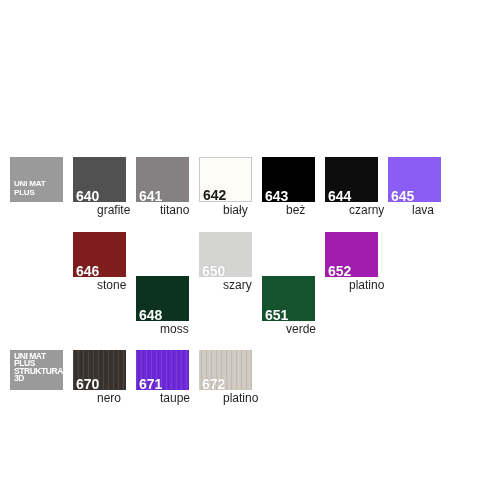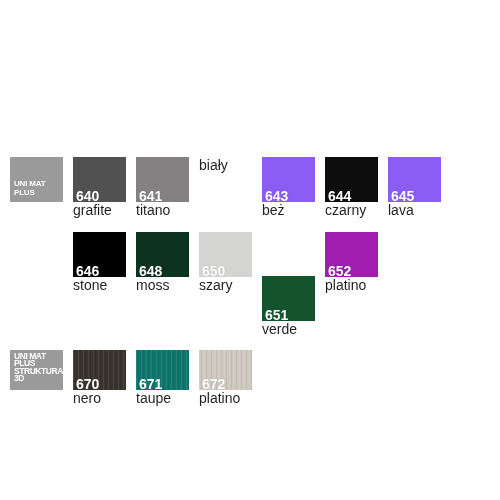--- a/index.html
+++ b/index.html
@@ -125,24 +125,25 @@
     text-shadow: 0 0 1px rgba(0,0,0,0.25);
   }
   .chip .code.dark {
     color: #1b1b1b;
     text-shadow: none;
   }
 
   .chip-name {
     display: block;
     margin-top: 3px;
-    font-size: 14px;
+    font-size: 12px;
     line-height: 11px;
     color: #231f20;
     white-space: nowrap;
+    margin-left: 24px;
   }
 
   .row-gap { height: 16px; }
   .row-gap-small { height: 15px; }
 </style>
 </head>
 <body>
 
 <div id="palette-sheet">
   <div class="rows">
@@ -159,24 +160,27 @@
           </div>
           <span class="chip-name">grafite</span>
         </div>
         <div class="cell">
           <div class="chip" style="background: rgb(133, 129, 131);">
             <span class="code">641</span>
           </div>
           <span class="chip-name">titano</span>
         </div>
         <div class="cell">
+          <div class="chip bordered" style="background: rgb(253, 252, 247);">
+            <span class="code dark">642</span>
+          </div>
           <span class="chip-name">biały</span>
         </div>
         <div class="cell">
-          <div class="chip" style="background: #8b5cf6; padding-left: 24px;">
+          <div class="chip" style="background: #000000; padding-left: 24px;">
             <span class="code">643</span>
           </div>
           <span class="chip-name">beż</span>
         </div>
         <div class="cell">
           <div class="chip" style="background: rgb(13, 13, 13);">
             <span class="code">644</span>
           </div>
           <span class="chip-name">czarny</span>
         </div>
@@ -186,27 +190,27 @@
           </div>
           <span class="chip-name">lava</span>
         </div>
       </div>
       <div class="row-gap"></div>
       <div class="swatch-row">
         <div class="cell">
           <div class="label-spacer"></div>
         </div>
         <div class="cell">
-          <div class="chip" style="background: #000000;">
+          <div class="chip" style="background: #7f1d1d;">
             <span class="code">646</span>
           </div>
           <span class="chip-name">stone</span>
         </div>
         <div class="cell">
-          <div class="chip" style="background: rgb(11, 51, 32);">
+          <div class="chip" style="background: rgb(11, 51, 32); margin-top: 44px;">
             <span class="code">648</span>
           </div>
           <span class="chip-name">moss</span>
         </div>
         <div class="cell">
           <div class="chip" style="background: rgb(212, 212, 210);">
             <span class="code">650</span>
           </div>
           <span class="chip-name">szary</span>
         </div>
@@ -234,21 +238,21 @@
           </div>
         </div>
         <div class="cell">
           <div class="chip" style="background: rgb(58, 51, 45);">
             <div class="texture"></div>
             <span class="code">670</span>
           </div>
           <span class="chip-name">nero</span>
         </div>
         <div class="cell">
-          <div class="chip" style="background: #0f766e;">
+          <div class="chip" style="background: #6d28d9;">
             <div class="texture"></div>
             <span class="code">671</span>
           </div>
           <span class="chip-name">taupe</span>
         </div>
         <div class="cell">
           <div class="chip" style="background: rgb(207, 201, 192);">
             <div class="texture"></div>
             <span class="code">672</span>
           </div>

